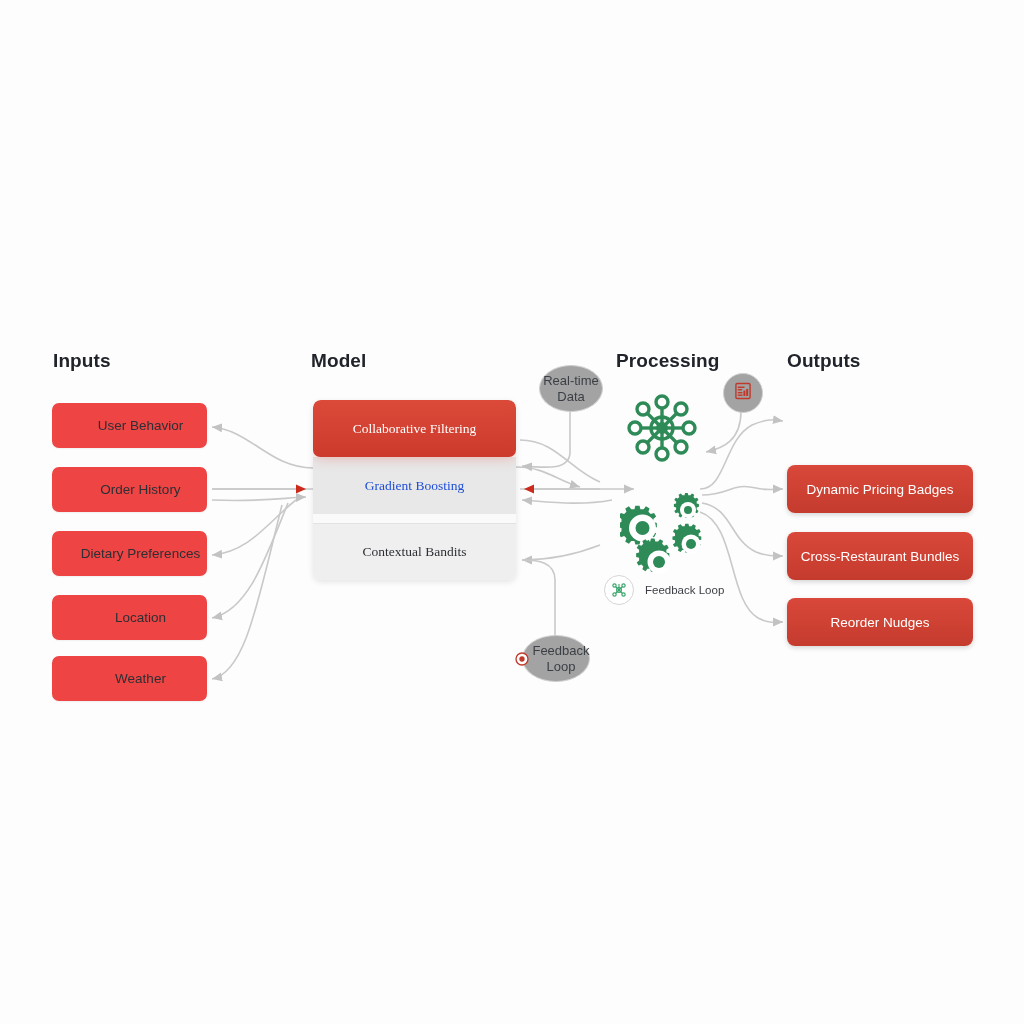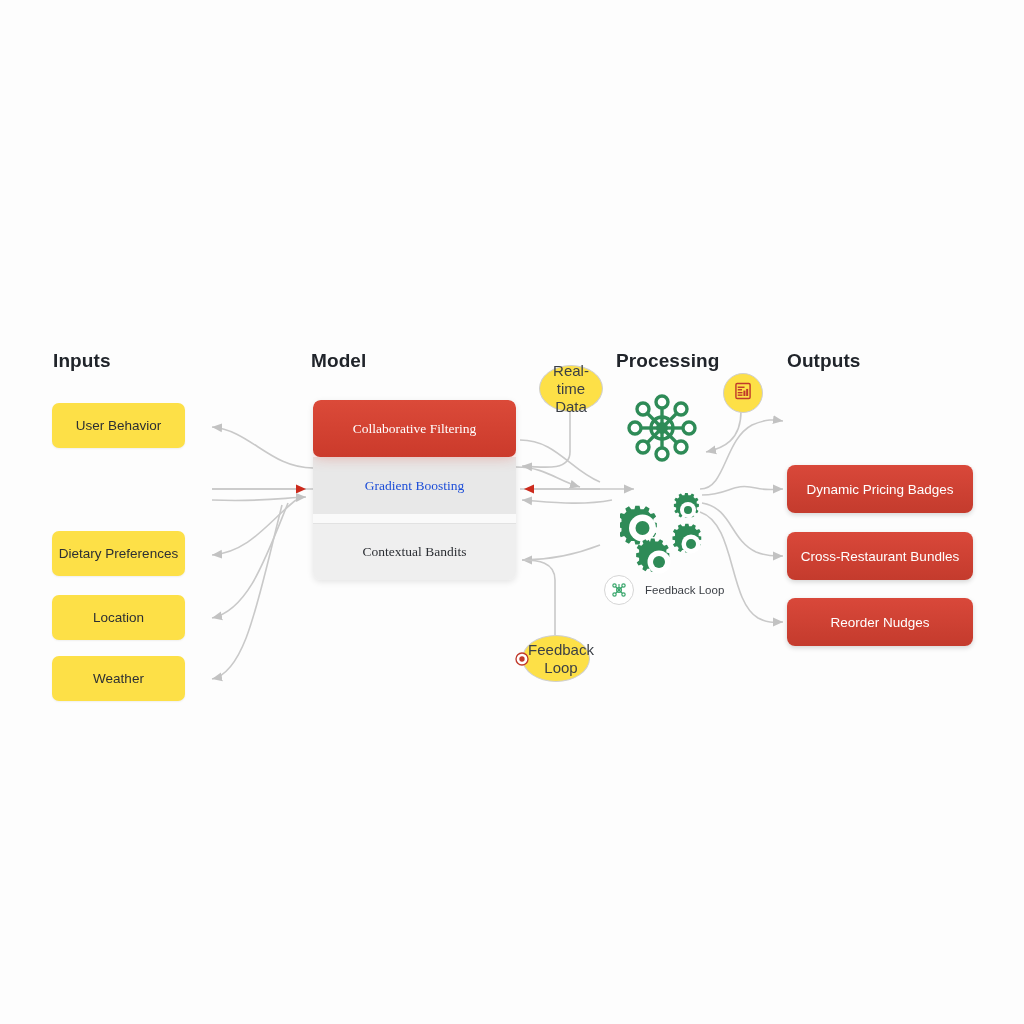--- a/index.html
+++ b/index.html
@@ -37,27 +37,28 @@
     letter-spacing: .1px;
     white-space: nowrap;
   }
 
   
   .chip {
     position: absolute;
     width: 133px;
     height: 45px;
     border-radius: 7px;
-    background: #fde047;
+    background: #ef4444;
     display: flex;
     align-items: center;
     justify-content: center;
     font-size: 13.5px;
     color: #2c2f34;
     box-shadow: 0 1px 2px rgba(0,0,0,.06);
+    padding-left: 22px;
   }
 
   
   .model-stack {
     position: absolute;
     left: 313px;
     top: 400px;
     width: 203px;
     border-radius: 8px;
     overflow: hidden;
@@ -109,26 +110,26 @@
     font-size: 13.5px;
     color: #ffffff;
     box-shadow: 0 2px 5px rgba(0,0,0,.16);
   }
 
   
   .bubble {
     position: absolute;
     border-radius: 50%;
     border: 1px solid #cfcfcf;
-    background: #fde047;
+    background: #a3a3a3;
     display: flex;
     align-items: center;
     justify-content: center;
     text-align: center;
-    font-size: 15px;
+    font-size: 13px;
     line-height: 1.2;
     color: #3b3f45;
   }
   #bubble-realtime { left: 539px; top: 365px; width: 62px; height: 45px; }
   #bubble-chart   { left: 723px; top: 373px; width: 38px; height: 38px; }
   #bubble-fb-low  { left: 522px; top: 635px; width: 66px; height: 45px; }
 
   .fb-inline {
     position: absolute;
     display: flex;
@@ -213,20 +214,23 @@
     </g>
   </svg>
 
   <div class="col-head" style="left:53px; top:350px;">Inputs</div>
   <div class="col-head" style="left:311px; top:350px;">Model</div>
   <div class="col-head" style="left:616px; top:350px;">Processing</div>
   <div class="col-head" style="left:787px; top:350px;">Outputs</div>
 
   <div class="chip" style="left:52px; top:403px;">
     <span>User Behavior</span>
+  </div>
+  <div class="chip" style="left:52px; top:467px;">
+    <span>Order History</span>
   </div>
   <div class="chip" style="left:52px; top:531px;">
     <span>Dietary Preferences</span>
   </div>
   <div class="chip" style="left:52px; top:595px;">
     <span>Location</span>
   </div>
   <div class="chip" style="left:52px; top:656px;">
     <span>Weather</span>
   </div>

